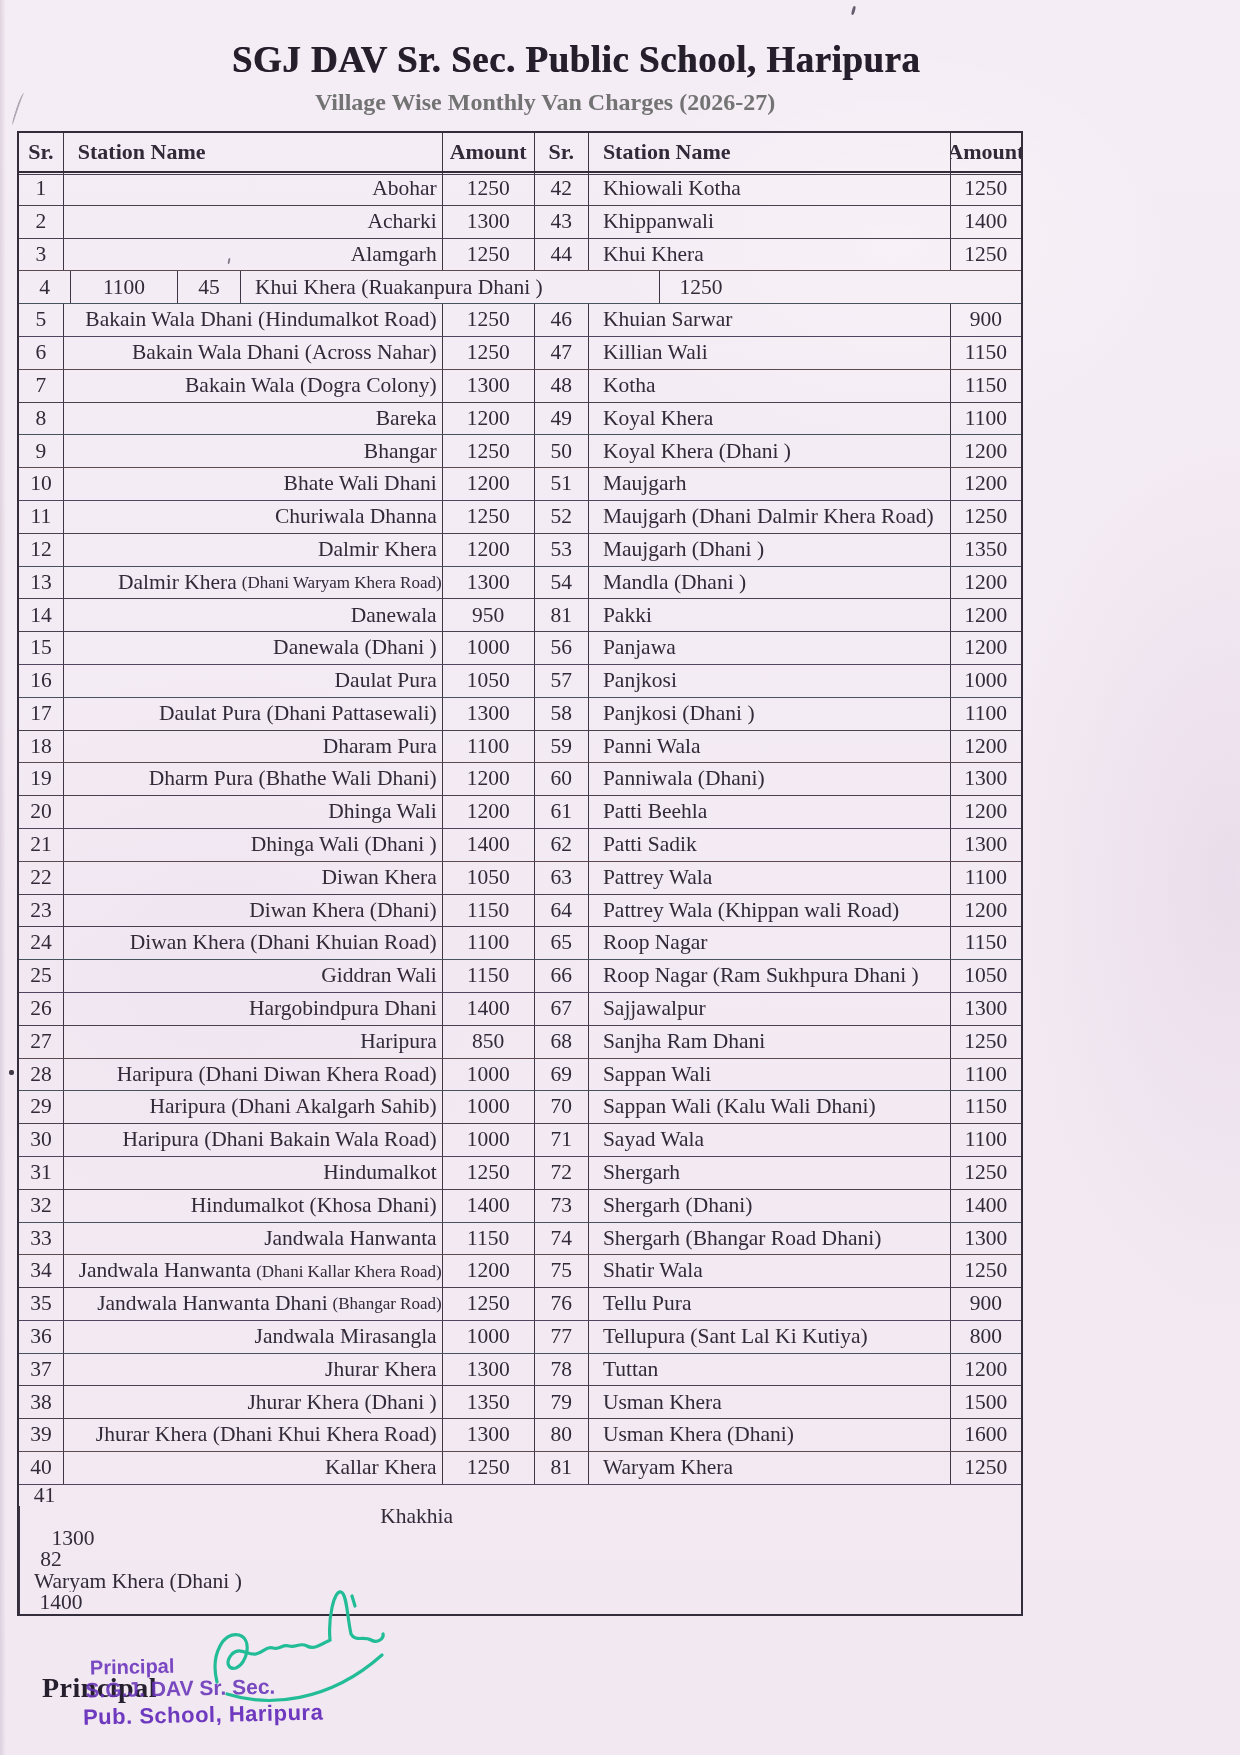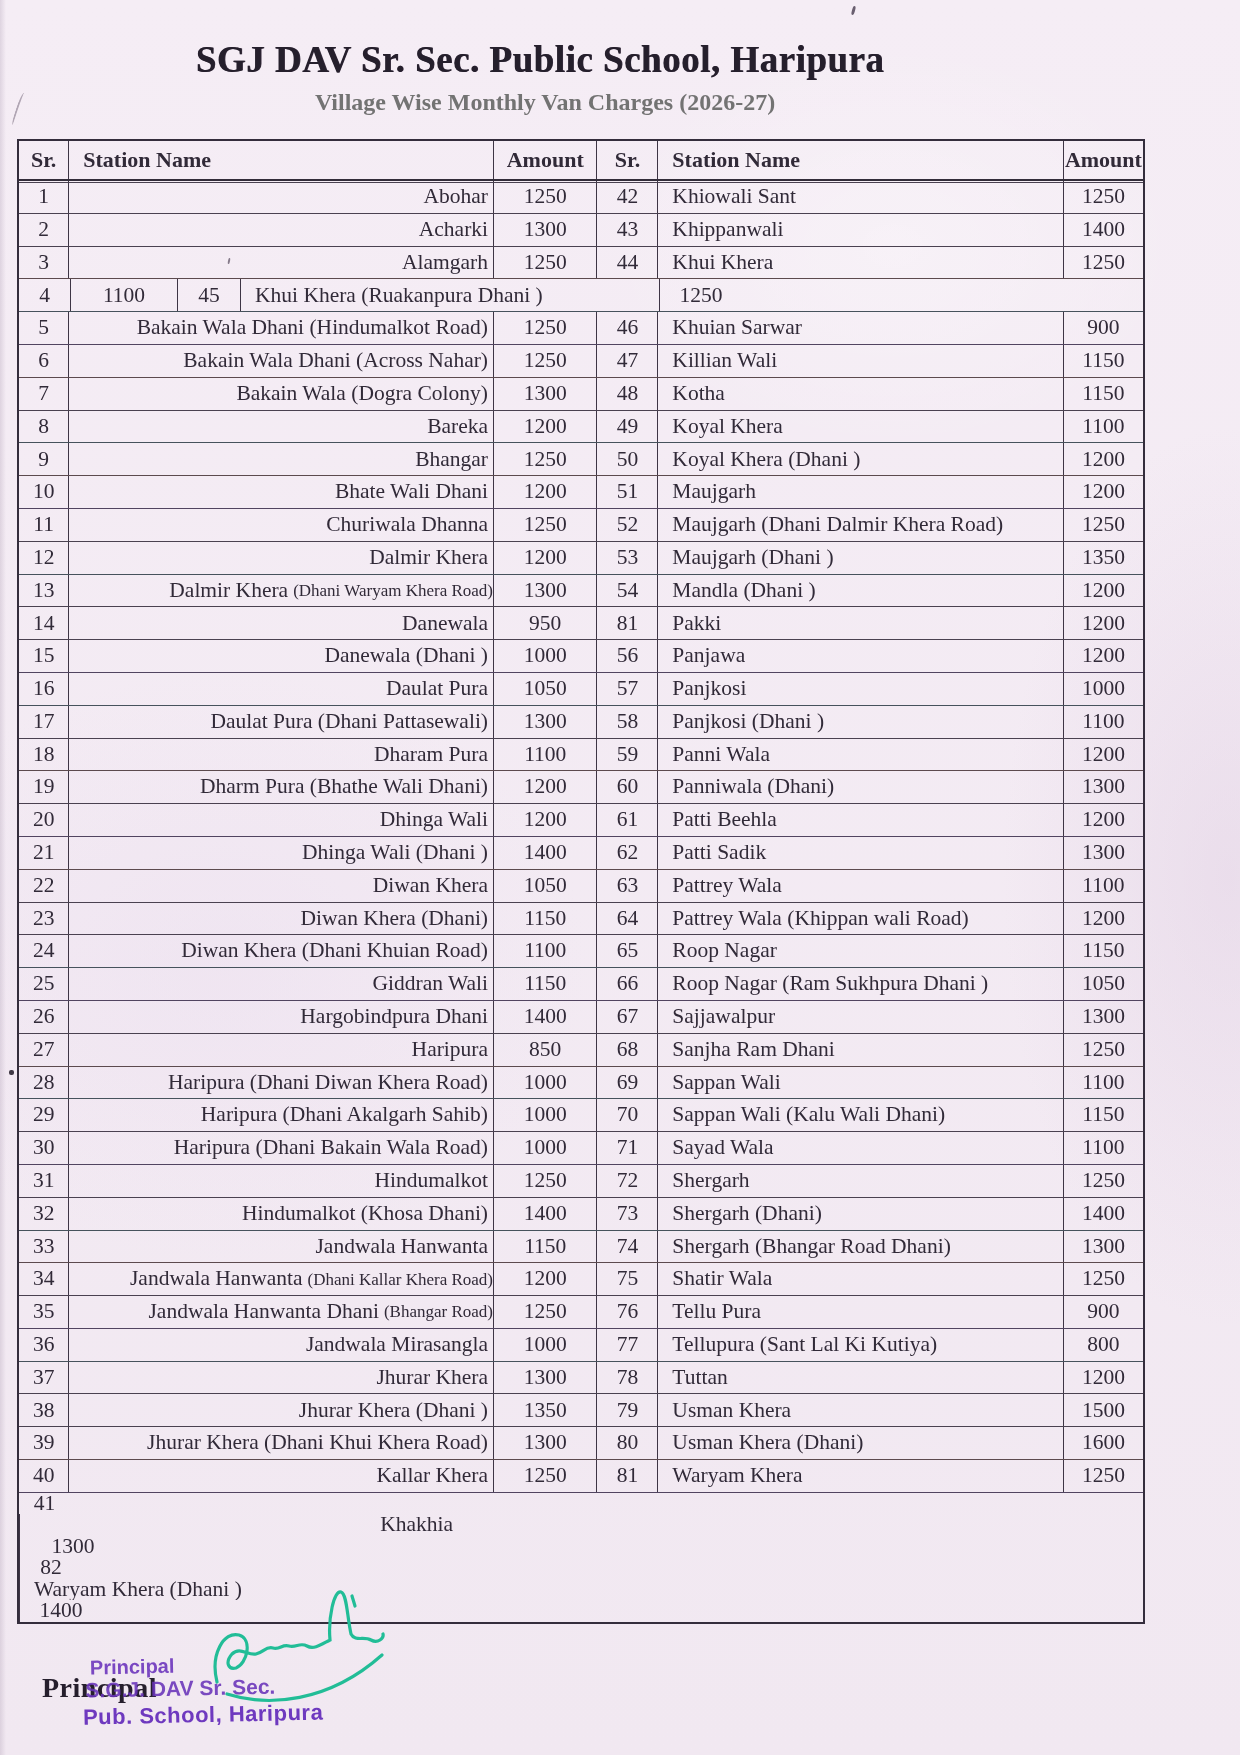--- a/index.html
+++ b/index.html
@@ -14,29 +14,30 @@
     font-family:"Liberation Serif", serif;
     color:#312a38;
   }
   .page{position:absolute;inset:0;}
 
   
   .title{
     position:absolute;left:0;top:38px;width:1080px;text-align:center;
     font-size:37px;font-weight:bold;letter-spacing:0.5px;color:#251f2c;
     text-shadow:0.6px 0 0 #3a2f40;
+    padding-left:36px;
   }
   .subtitle{
     position:absolute;left:0;top:89px;width:1090px;text-align:center;
     font-size:24px;font-weight:bold;color:#737373;
   }
 
   
   .vtable{
-    position:absolute;left:17px;top:139px;width:1128px;height:1485px;
+    position:absolute;left:17px;top:131px;width:1006px;height:1485px;
     border:2.5px solid #342d3c;box-sizing:border-box;
     display:flex;flex-direction:column;
   }
   .trow{display:flex;border-bottom:1px solid #4a4150;box-sizing:border-box;}
   .trow:nth-child(3n){border-bottom-color:#5c4a4e;}
   .trow:nth-child(4n){border-bottom-color:#46525c;}
   .trow:nth-child(5n){border-bottom-color:#514460;}
   .header-row{
     height:40px;flex:none;font-weight:bold;
     border-bottom:2px solid #332d3a;position:relative;
@@ -121,21 +122,21 @@
     <div class="tbody">
     <div class="trow">
       <div class="cell c-sr-l">1</div>
       <div class="cell c-name-l c-name">
             <span class="main">Abohar</span>
             <span class="note"></span>
           </div>
       <div class="cell c-amt-l">1250</div>
       <div class="cell c-sr-r">42</div>
       <div class="cell c-name-r c-name">
-            <span class="main">Khiowali Sant</span>
+            <span class="main">Khiowali Kotha</span>
             <span class="note"></span>
           </div>
       <div class="cell c-amt-r">1250</div>
     </div>
 
     <div class="trow">
       <div class="cell c-sr-l">2</div>
       <div class="cell c-name-l c-name">
             <span class="main">Acharki</span>
             <span class="note"></span>

